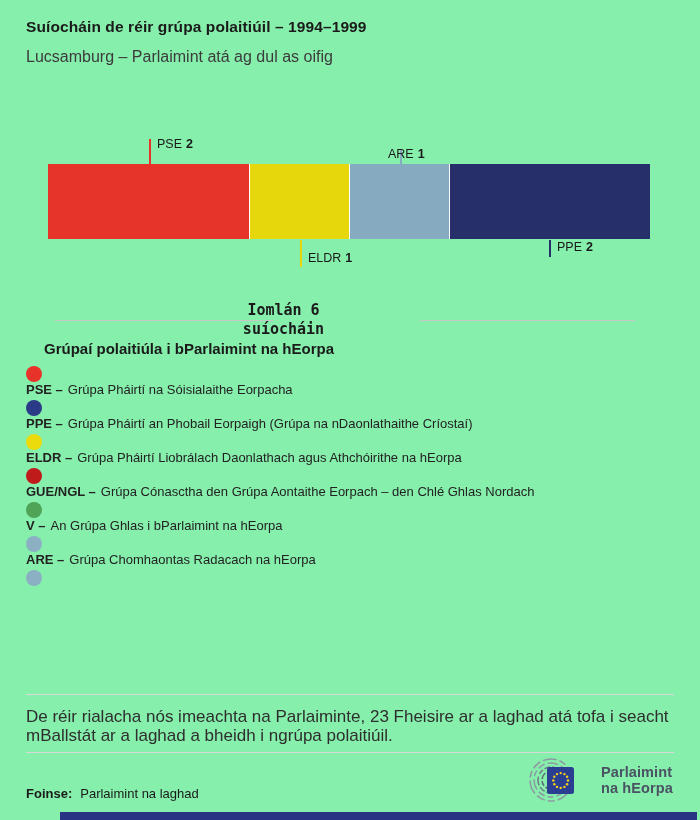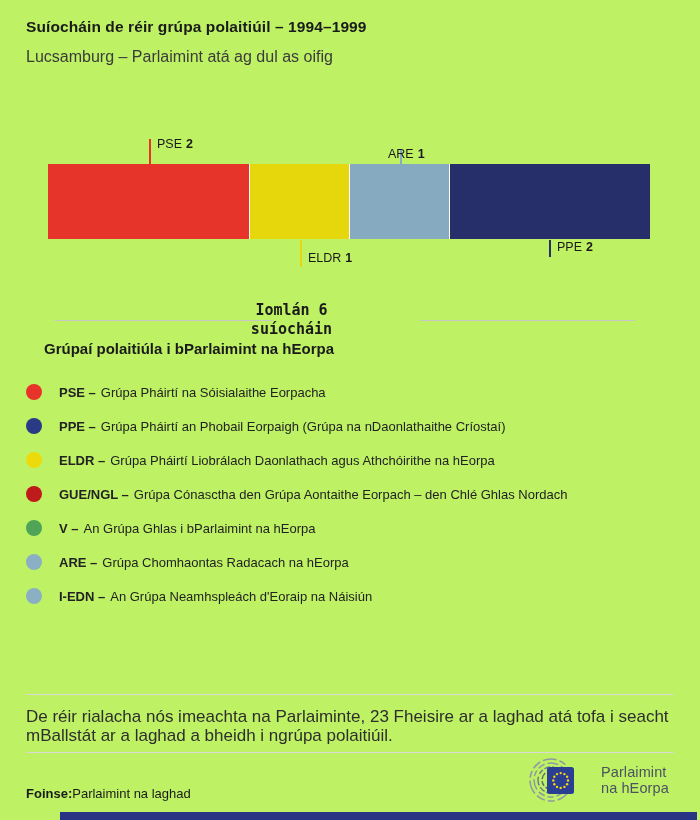--- a/index.html
+++ b/index.html
@@ -1,50 +1,50 @@
 <!DOCTYPE html>
 <html><head>
 <meta charset="utf-8">
 <style>
   html,body{margin:0;padding:0;background:#fff;}
   body{font-family:"Liberation Sans",sans-serif;color:#1a1a1a;}
-  .stage{position:relative;width:700px;height:820px;background:#bef264;overflow:hidden;}
+  .stage{position:relative;width:700px;height:820px;background:#86efac;overflow:hidden;}
 
   .title{position:absolute;left:26px;top:18px;font-size:15.5px;font-weight:700;letter-spacing:.1px;}
   .subtitle{position:absolute;left:26px;top:48px;font-size:16px;font-weight:400;color:#3b3b3b;}
 
   .bar{position:absolute;left:48px;top:164px;width:602px;height:75px;display:flex;}
   .seg{height:100%;box-sizing:border-box;}
   .seg + .seg{border-left:1px solid #fff;}
 
   .co-line{position:absolute;width:2px;}
   .co-label{position:absolute;font-size:12.5px;white-space:nowrap;}
   .co-label b{margin-left:4px;}
 
   .total-wrap{position:absolute;left:0;top:301px;width:567px;text-align:center;
-    font-family:"DejaVu Sans Mono",monospace;font-weight:700;font-size:15px;line-height:19px;margin-left:8px;}
+    font-family:"DejaVu Sans Mono",monospace;font-weight:700;font-size:15px;line-height:19px;}
   .rule{position:absolute;height:1px;background:#c7c7c7;top:320px;}
   .rule.l{left:55px;width:218px;}
   .rule.r{left:420px;width:215px;}
 
   .legend-heading{position:absolute;left:26px;top:340px;font-size:15px;font-weight:700;margin-left:18px;}
   .legend{position:absolute;left:26px;top:366px;width:660px;}
-  .legend-item{display:flex;align-items:flex-end;height:34px;}
+  .legend-item{display:flex;align-items:flex-start;height:34px;flex-direction:column;}
   .dot{width:16px;height:16px;border-radius:50%;margin-right:17px;flex:0 0 16px;}
   .legend-text{font-size:13px;color:#222;}
   .legend-text .abbr{font-weight:700;margin-right:5px;}
 
   .divider{position:absolute;left:26px;width:648px;height:1px;background:#d9d9d9;}
   .note{position:absolute;left:26px;top:707px;width:658px;font-size:17px;line-height:19px;color:#2e2e2e;}
 
   .source{position:absolute;left:26px;top:786px;font-size:13px;}
-  .source b{margin-right:0;}
+  .source b{margin-right:8px;}
 
   .ep-logo{position:absolute;left:518px;top:756px;width:80px;height:48px;}
-  .ep-wordmark{position:absolute;left:601px;top:764px;font-size:14.5px;font-weight:400;
+  .ep-wordmark{position:absolute;left:601px;top:764px;font-size:14.5px;font-weight:700;
     line-height:16px;color:#4a5263;letter-spacing:.1px;}
 
   .bottom-bar{position:absolute;left:60px;top:812px;width:637px;height:8px;background:#293584;}
 </style>
 </head>
 <body>
 
 <div class="stage">
 
   <div class="title">Suíocháin de réir grúpa polaitiúil – 1994–1999</div>
@@ -104,21 +104,20 @@
       <span class="legend-text"><span class="abbr">V –</span><span class="desc">An Grúpa Ghlas i bParlaimint na hEorpa</span></span>
     </div>
 
     <div class="legend-item">
       <span class="dot" style="background: rgb(139, 176, 196);"></span>
       <span class="legend-text"><span class="abbr">ARE –</span><span class="desc">Grúpa Chomhaontas Radacach na hEorpa</span></span>
     </div>
 
     <div class="legend-item">
       <span class="dot" style="background: rgb(139, 176, 196);"></span>
-      <span class="legend-text"><span class="abbr">I-EDN –</span><span class="desc">An Grúpa Neamhspleách d'Eoraip na Náisiún</span></span>
     </div>
 
   </div>
 
   <div class="divider" style="top:694px;"></div>
   <div class="note">De réir rialacha nós imeachta na Parlaiminte, 23 Fheisire ar a laghad atá tofa i seacht mBallstát ar a laghad a bheidh i ngrúpa polaitiúil.</div>
   <div class="divider" style="top:752px;"></div>
 
   <div class="source"><b>Foinse:</b><span>Parlaimint na laghad</span></div>
 

